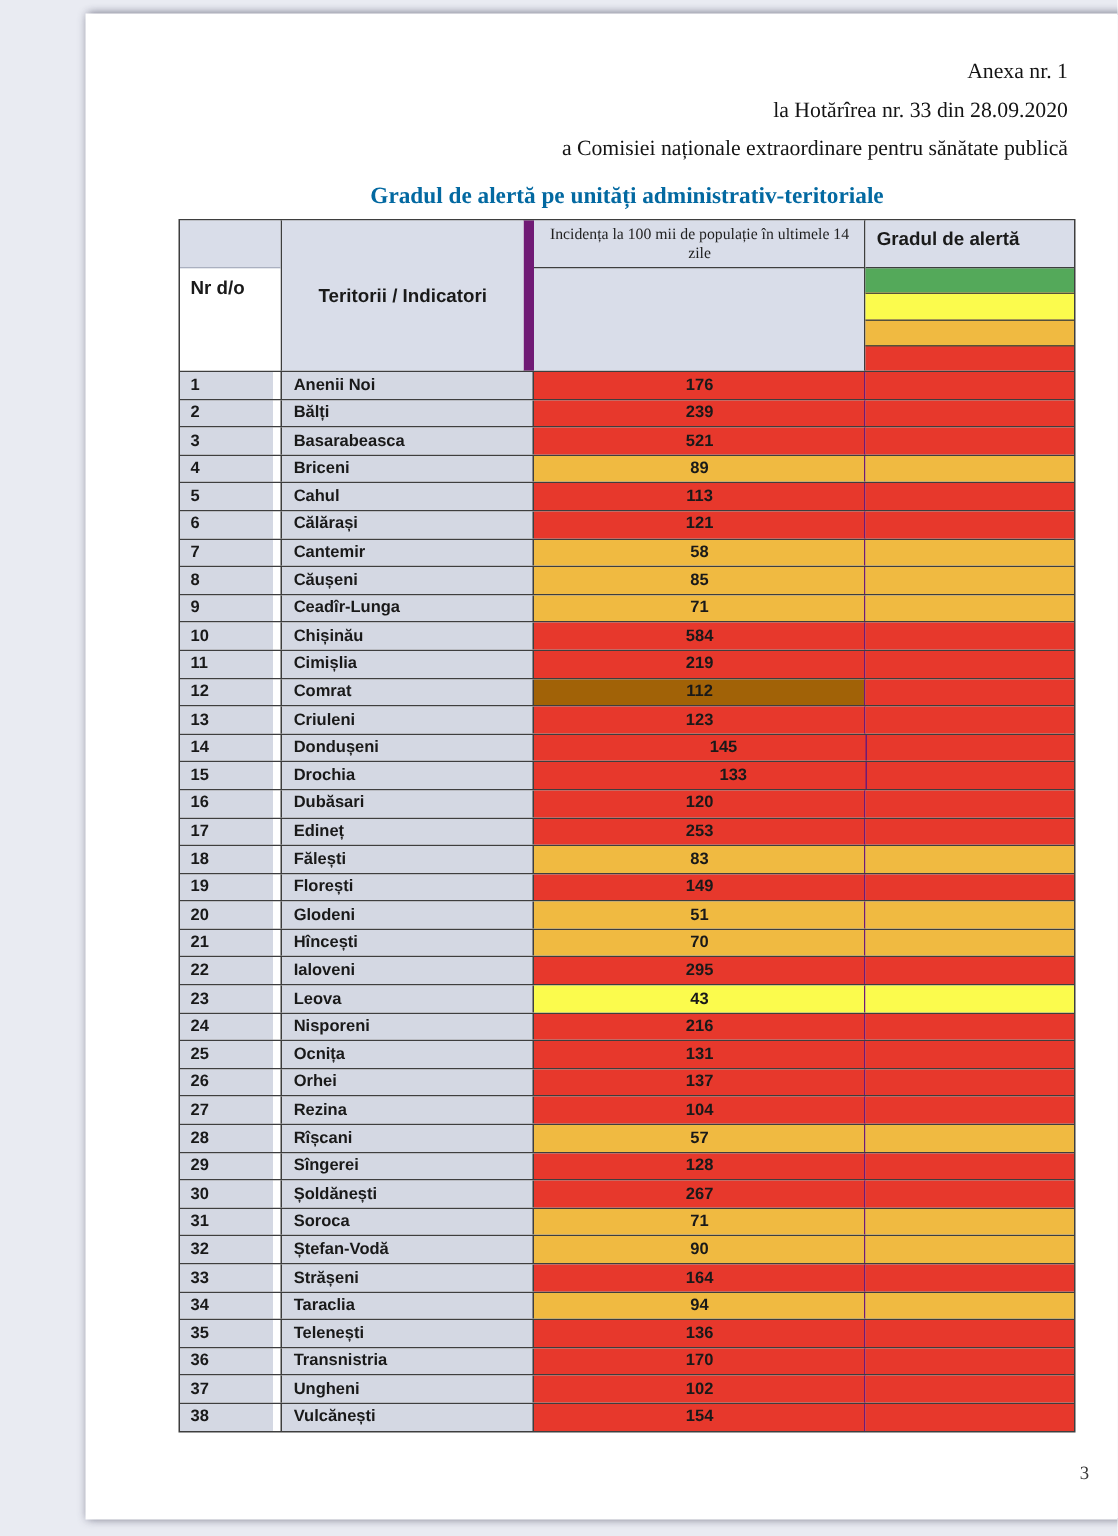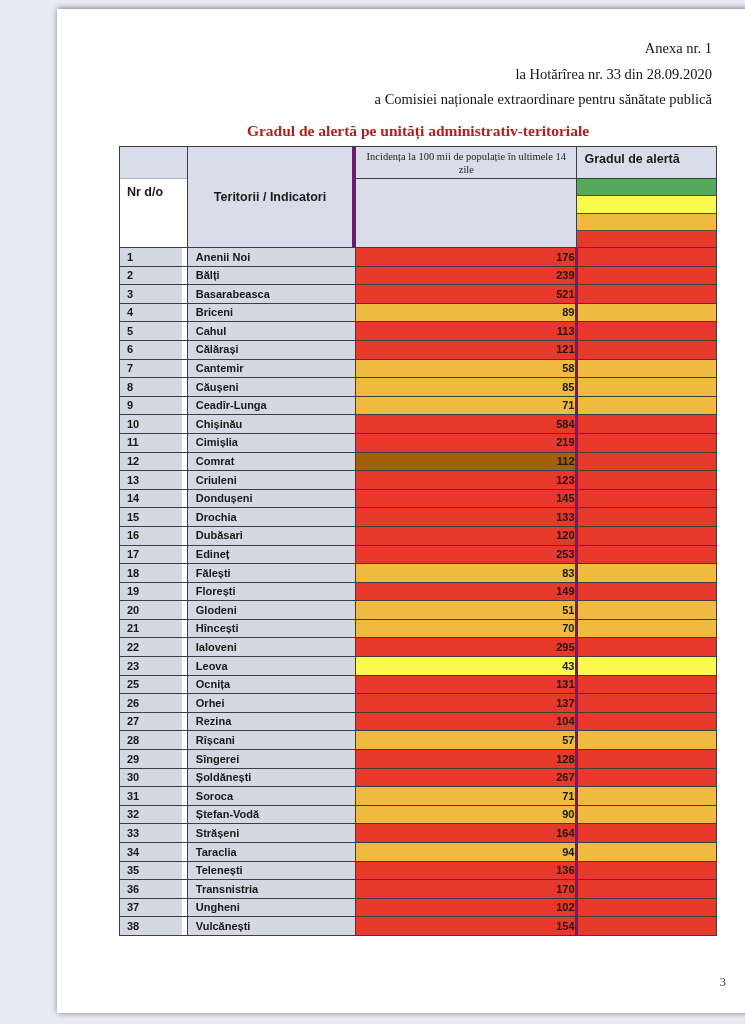--- a/index.html
+++ b/index.html
@@ -18,31 +18,31 @@
   
   .annex {
     position:absolute; top:27px; right:41px; text-align:right;
     font-family:"Liberation Serif", serif; font-size:14.5px; line-height:25.5px;
     color:#141414;
   }
   
   .doc-title {
     position:absolute; top:113px; left:62px; width:598px; text-align:center;
     font-family:"Liberation Serif", serif; font-weight:bold; font-size:15.5px;
-    color:#b91c1c;
+    color:#0369a1;
   }
   
   .tbl {
     position:absolute; left:62px; top:137px; width:598px;
     border:1px solid #3e3e3e;
   }
   .thead { display:flex; height:100px; }
   .hcol { height:100%; }
   .hcol1 { width:68px;  border-right:1px solid #3e3e3e; }
-  .hcol2 { width:169px; border-right:4px solid #701a75; }
+  .hcol2 { width:169px; border-right:7px solid #701a75; }
   .hcol3 { width:222px; border-right:1px solid #3e3e3e; }
   .hcol4 { width:139px; }
   .h-blank { height:32px; background:#d9dde9; border-bottom:1px solid #aab0c0; }
   .h-nr {
     height:68px; background:#ffffff; padding:6px 0 0 7px;
     font-weight:bold; font-size:12.5px; color:#1a1a1a;
   }
   .h-ter {
     height:100%; background:#d9dde9; display:flex; align-items:center; justify-content:center;
     font-weight:bold; font-size:12.5px; color:#1a1a1a; text-align:center;
@@ -70,22 +70,22 @@
   .c-nr {
     width:68px; border-right:1px solid #3e3e3e;
     background:linear-gradient(to right, #d4d8e3 0, #d4d8e3 62px, #ffffff 62px);
     padding:2.5px 0 0 7px;
   }
   .c-ter {
     width:169px; border-right:1px solid #3e3e3e; background:#d4d8e3;
     padding:2.5px 0 0 8px;
   }
   .c-inc {
-    width:222px; border-right:3px solid #701a75;
-    text-align:right; padding-top:2.5px;
+    width:222px; border-right:1px solid #701a75;
+    text-align:center; padding-top:2.5px;
   }
   .c-alert { width:139px; }
   
   .page-num {
     position:absolute; top:966px; right:27px;
     font-family:"Liberation Serif", serif; font-size:12.5px; color:#3a3a3a;
   }
 </style>
 </head>
 <body>
@@ -278,20 +278,26 @@
     <div class="cell c-alert" style="background: rgb(231, 56, 44);"></div>
   </div>
 
   <div class="trow">
     <div class="cell c-nr">23</div>
     <div class="cell c-ter">Leova</div>
     <div class="cell c-inc" style="background: rgb(251, 251, 77);">43</div>
     <div class="cell c-alert" style="background: rgb(251, 251, 77);"></div>
   </div>
 
+  <div class="trow">
+    <div class="cell c-nr">24</div>
+    <div class="cell c-ter">Nisporeni</div>
+    <div class="cell c-inc" style="background: rgb(231, 56, 44);">216</div>
+    <div class="cell c-alert" style="background: rgb(231, 56, 44);"></div>
+  </div>
 
   <div class="trow">
     <div class="cell c-nr">25</div>
     <div class="cell c-ter">Ocnița</div>
     <div class="cell c-inc" style="background: rgb(231, 56, 44);">131</div>
     <div class="cell c-alert" style="background: rgb(231, 56, 44);"></div>
   </div>
 
   <div class="trow">
     <div class="cell c-nr">26</div>

